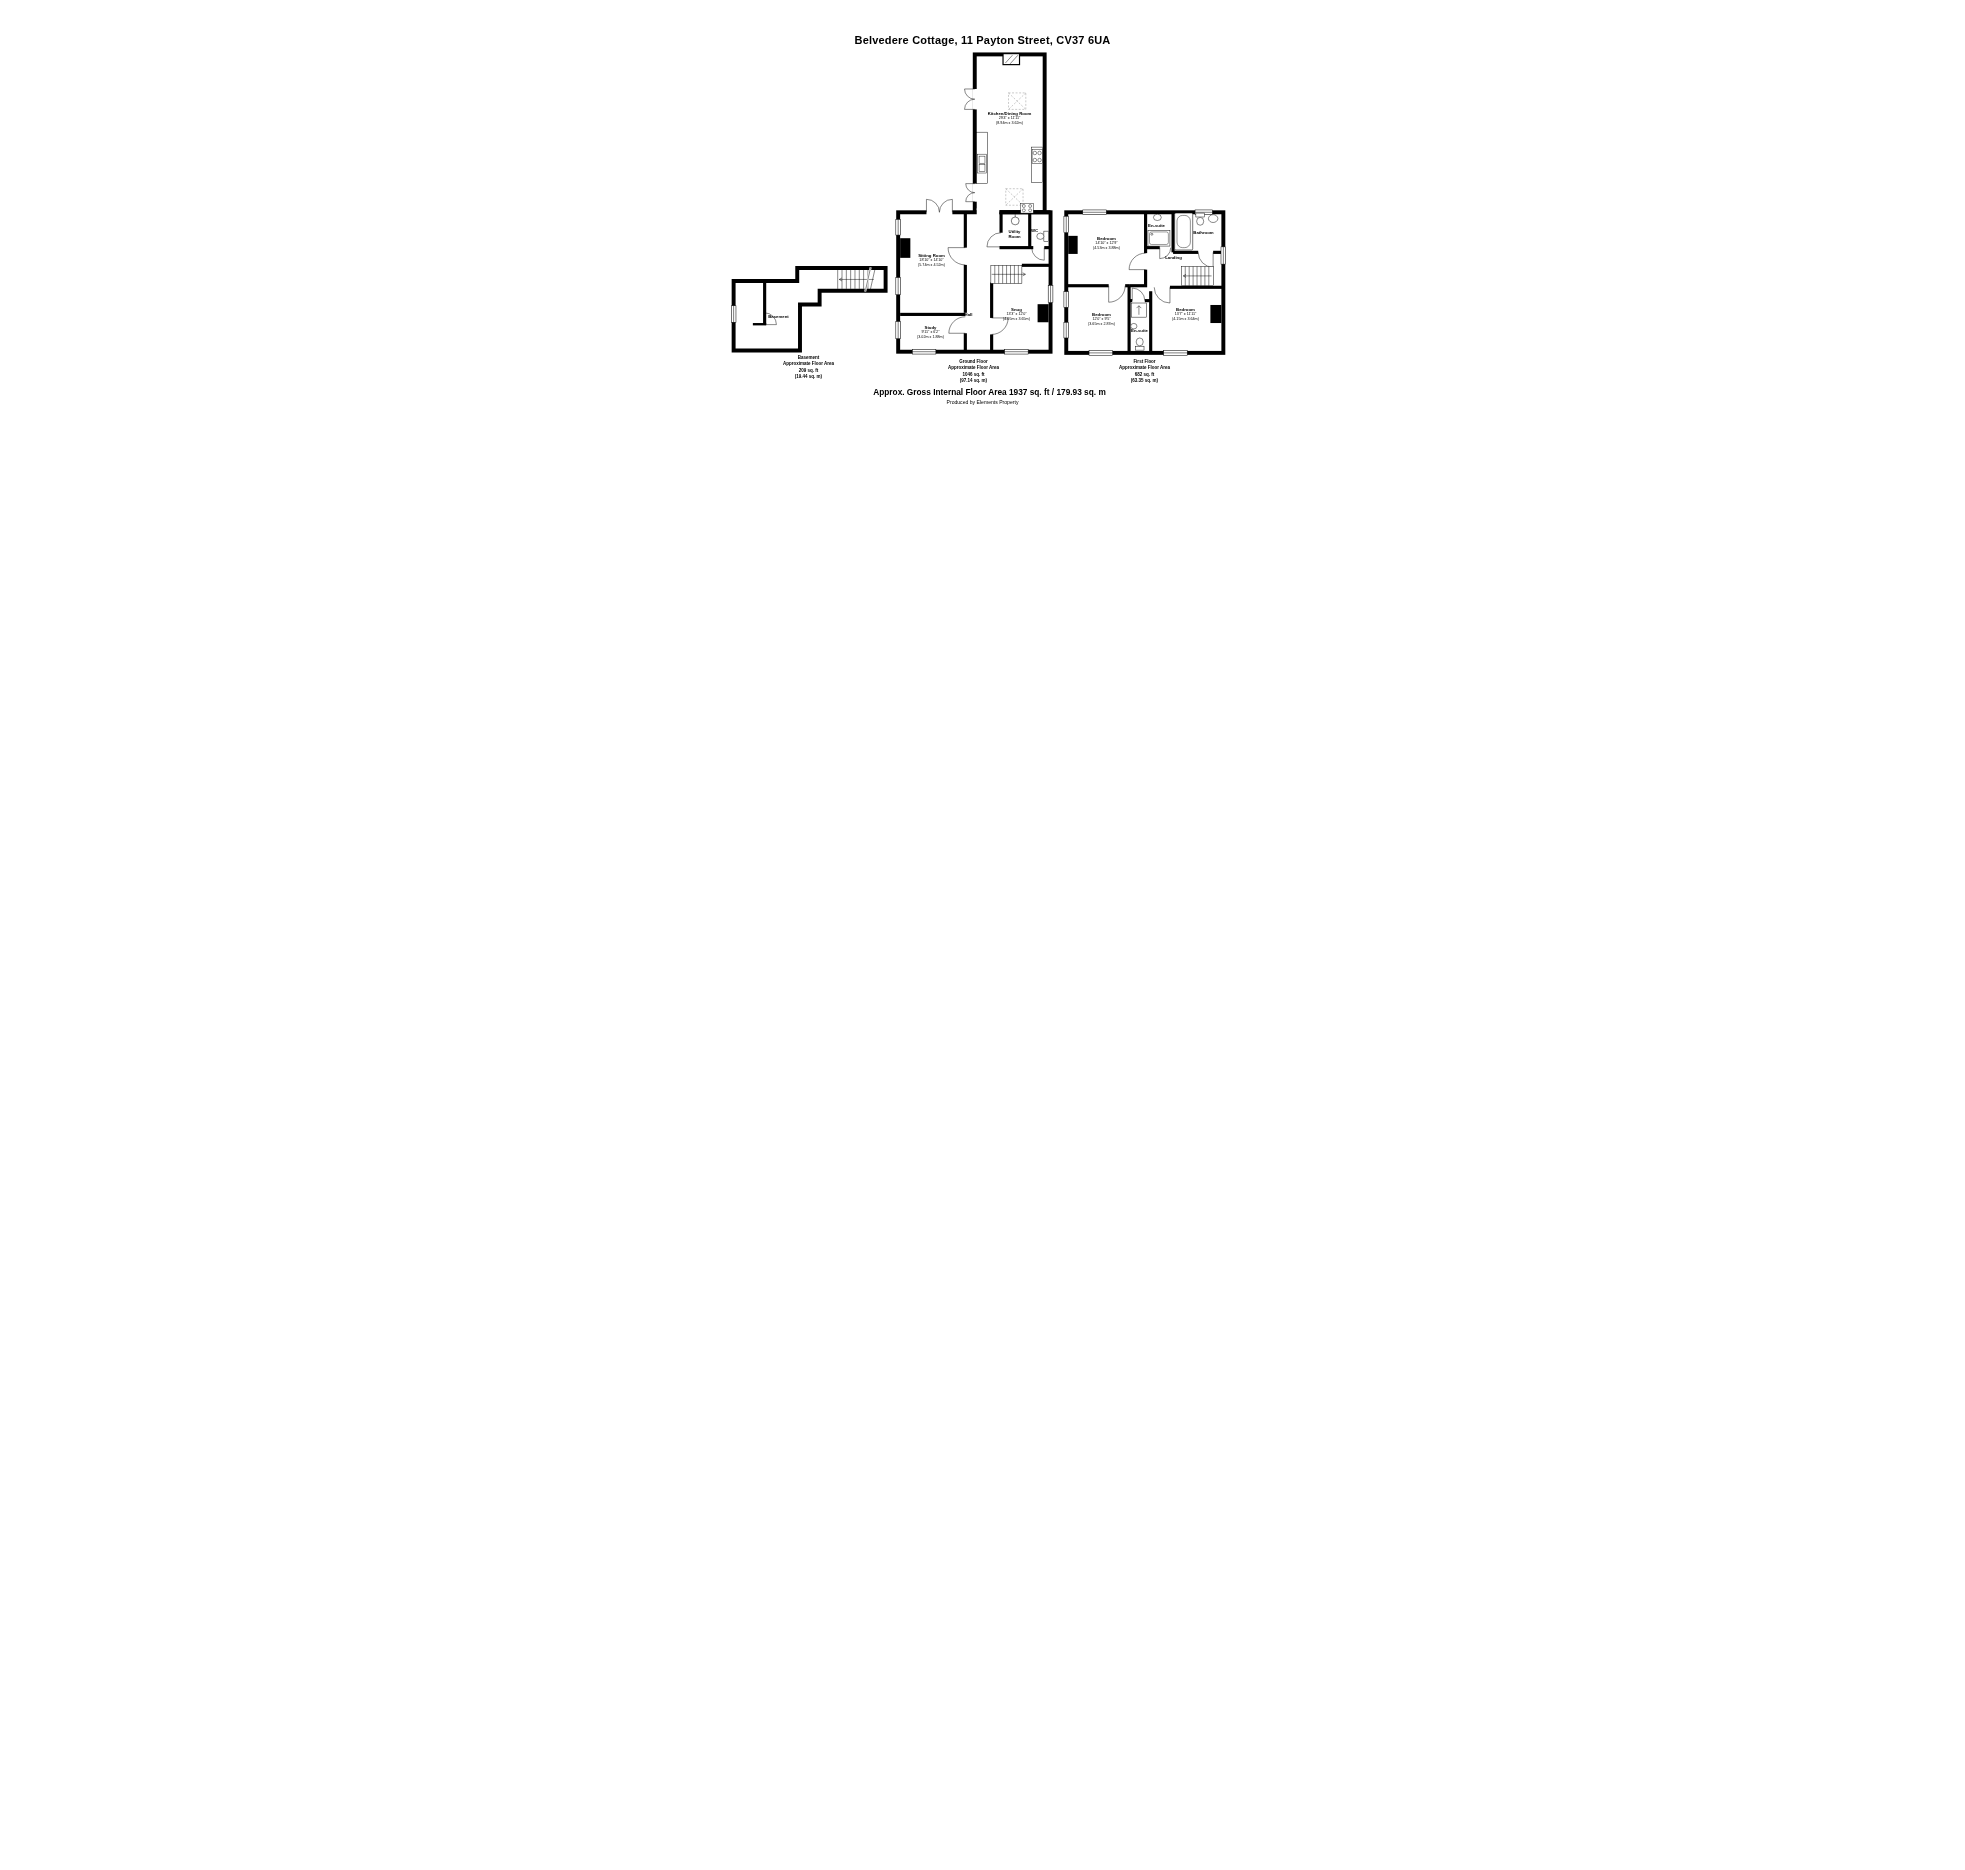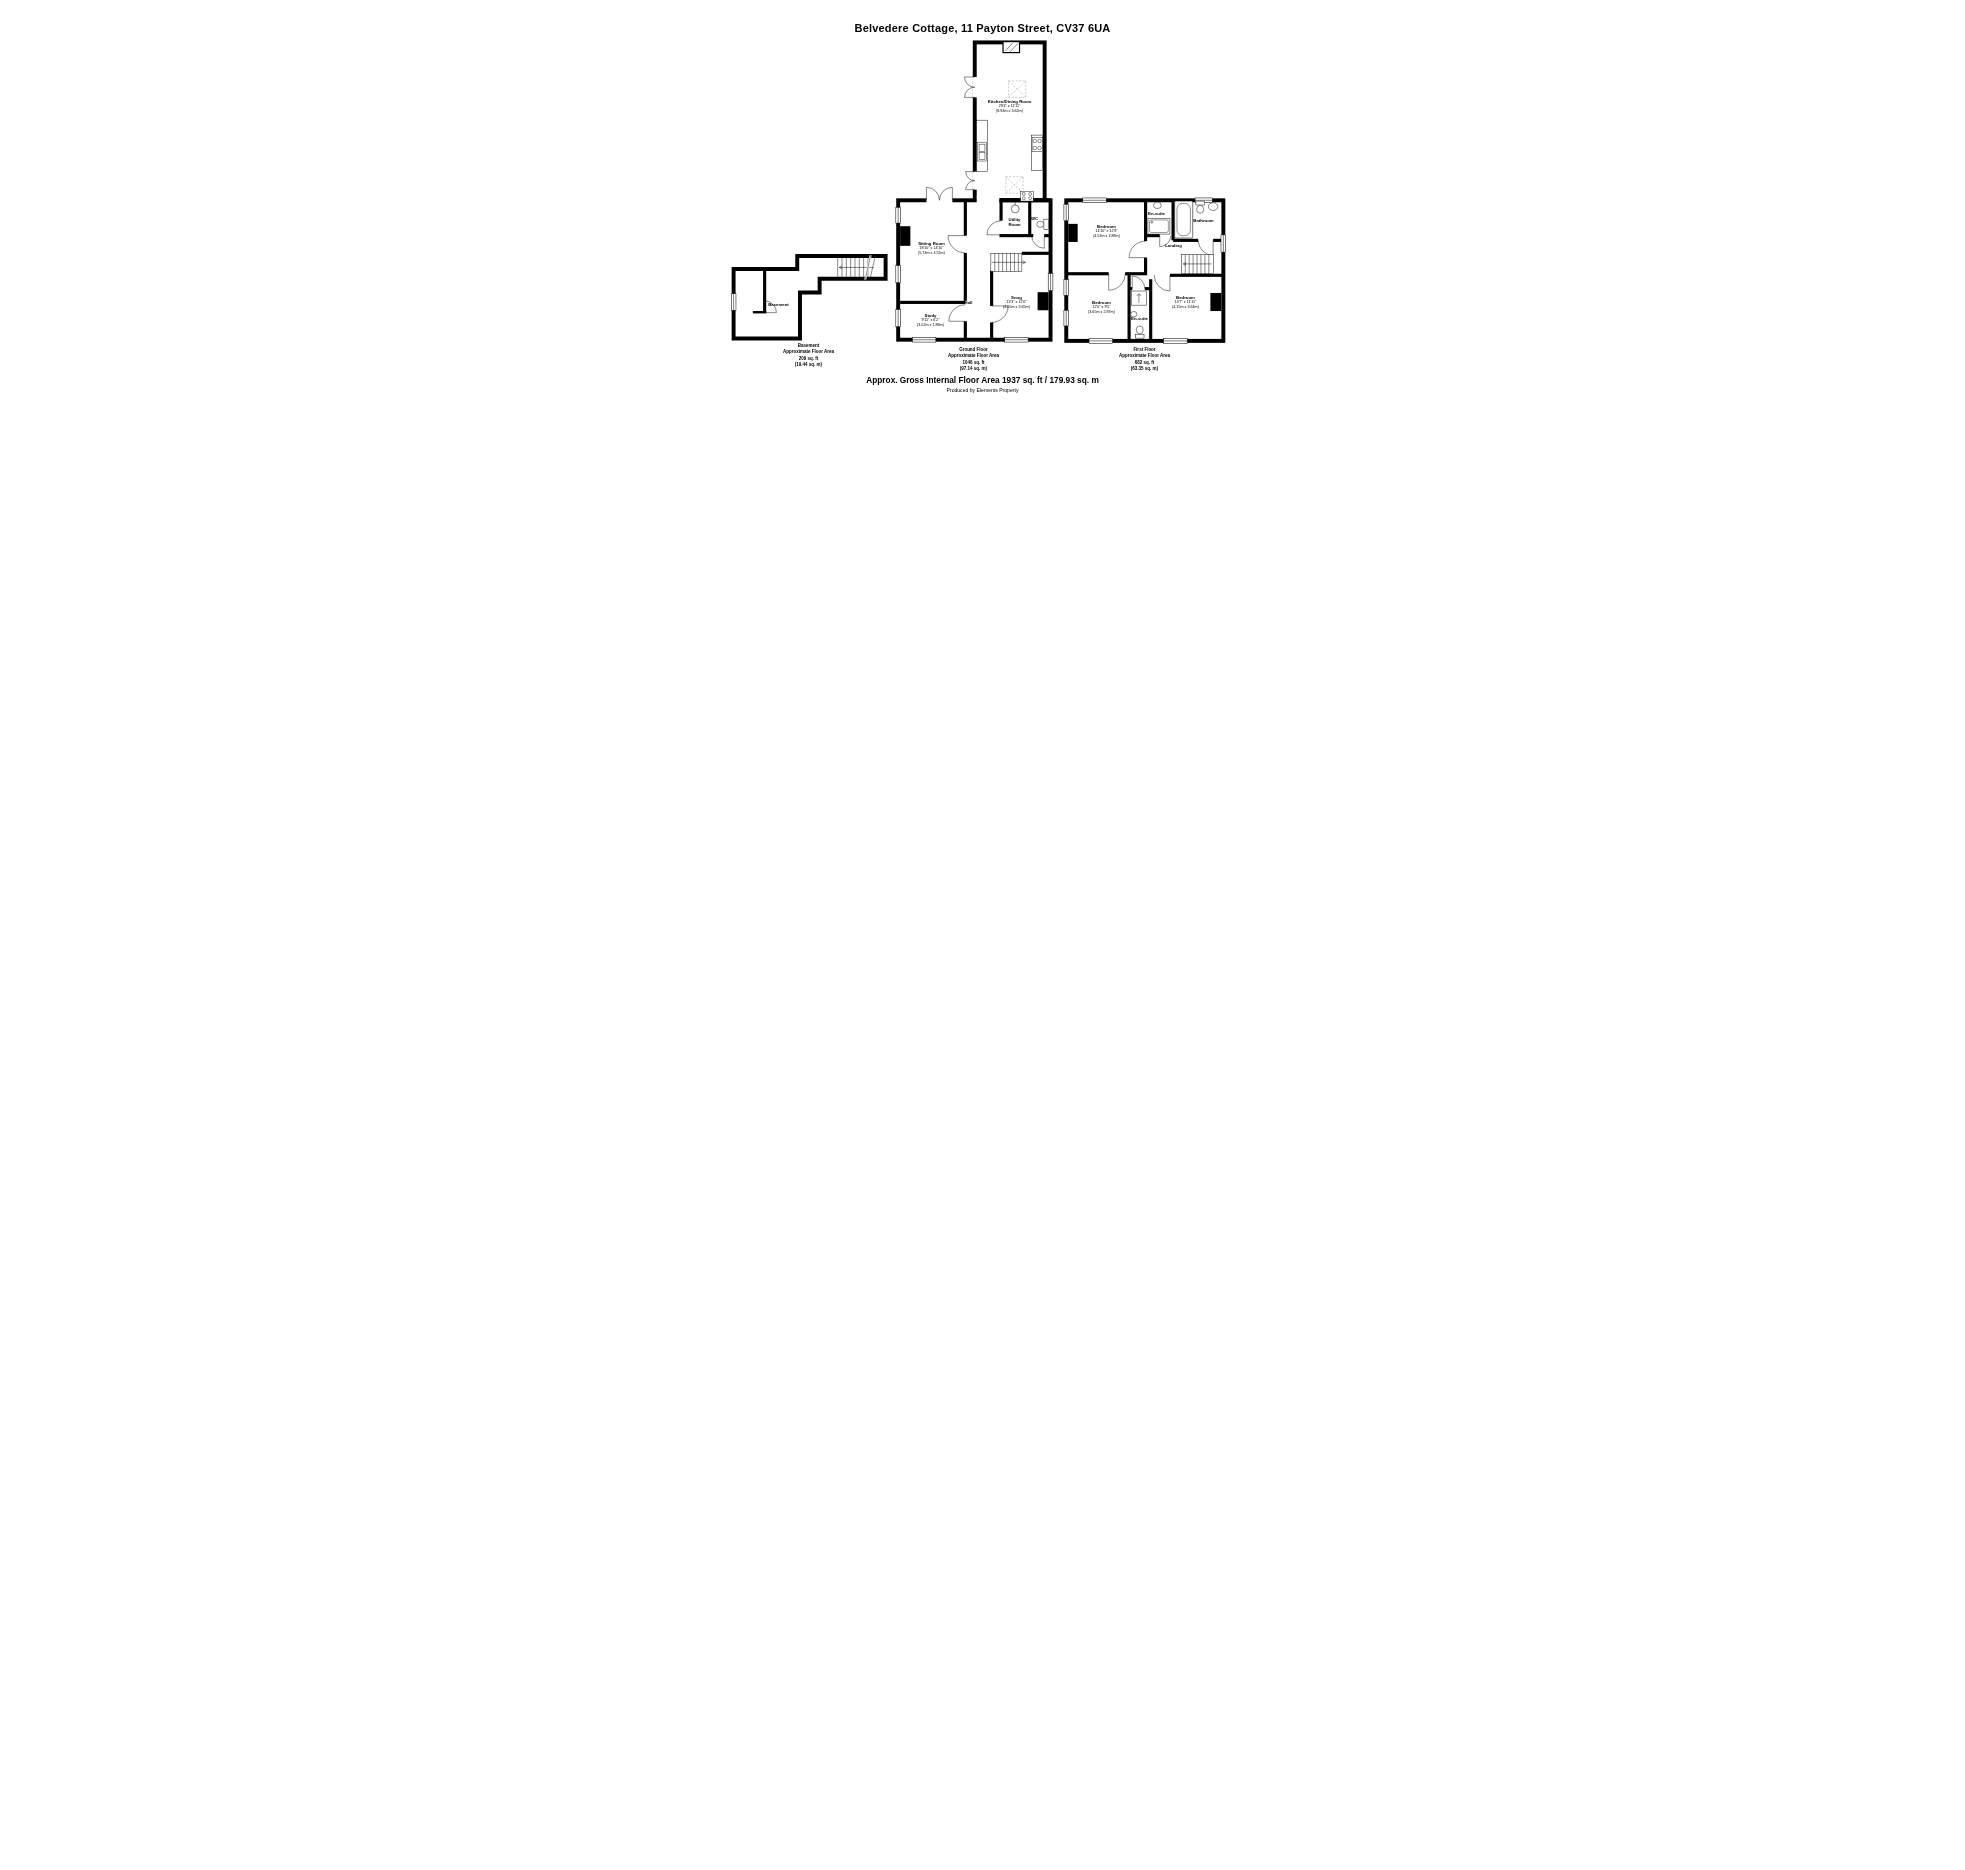--- a/index.html
+++ b/index.html
@@ -1,26 +1,26 @@
 <!DOCTYPE html>
 <html style="font-size:6.3px"><head>
 <meta charset="utf-8">
 <style>
   html, body { margin:0; padding:0; background:#ffffff; }
   body { font-family:"Liberation Sans", sans-serif; color:#000; }
-  .canvas { position:relative; width:612px; height:432px; margin:0 auto; background:#fff; overflow:hidden; }
+  .canvas { position:relative; width:612px; height:432px; margin:12px auto; background:#fff; overflow:hidden; }
   .plan-svg { position:absolute; left:0; top:0; width:612px; height:432px; }
   .title { position:absolute; top:22px; left:0; width:100%; text-align:center;
            font-size:11px; font-weight:bold; margin:0; letter-spacing:0.2px; }
   .rl { position:absolute; transform:translate(-50%,-50%); text-align:center; line-height:1.25; z-index:5; }
   .rl .nm { font-weight:bold; font-size:4.3px; white-space:pre-line; }
   .rl .dm { font-size:3.7px; }
   .fs { position:absolute; transform:translate(-50%,0); text-align:center;
         font-weight:bold; font-size:4.5px; line-height:1.4; z-index:5; }
-  .gross { position:absolute; top:375px; left:0; width:100%; text-align:center;
+  .gross { position:absolute; top:375px; left:7px; width:100%; text-align:center;
            font-size:8.3px; font-weight:bold; }
   .credit { position:absolute; top:387px; left:0; width:100%; text-align:center; font-size:5.1px; }
 </style>
 </head>
 <body>
 
 <div class="canvas">
 
   <h1 class="title">Belvedere Cottage, 11 Payton Street, CV37 6UA</h1>
 

